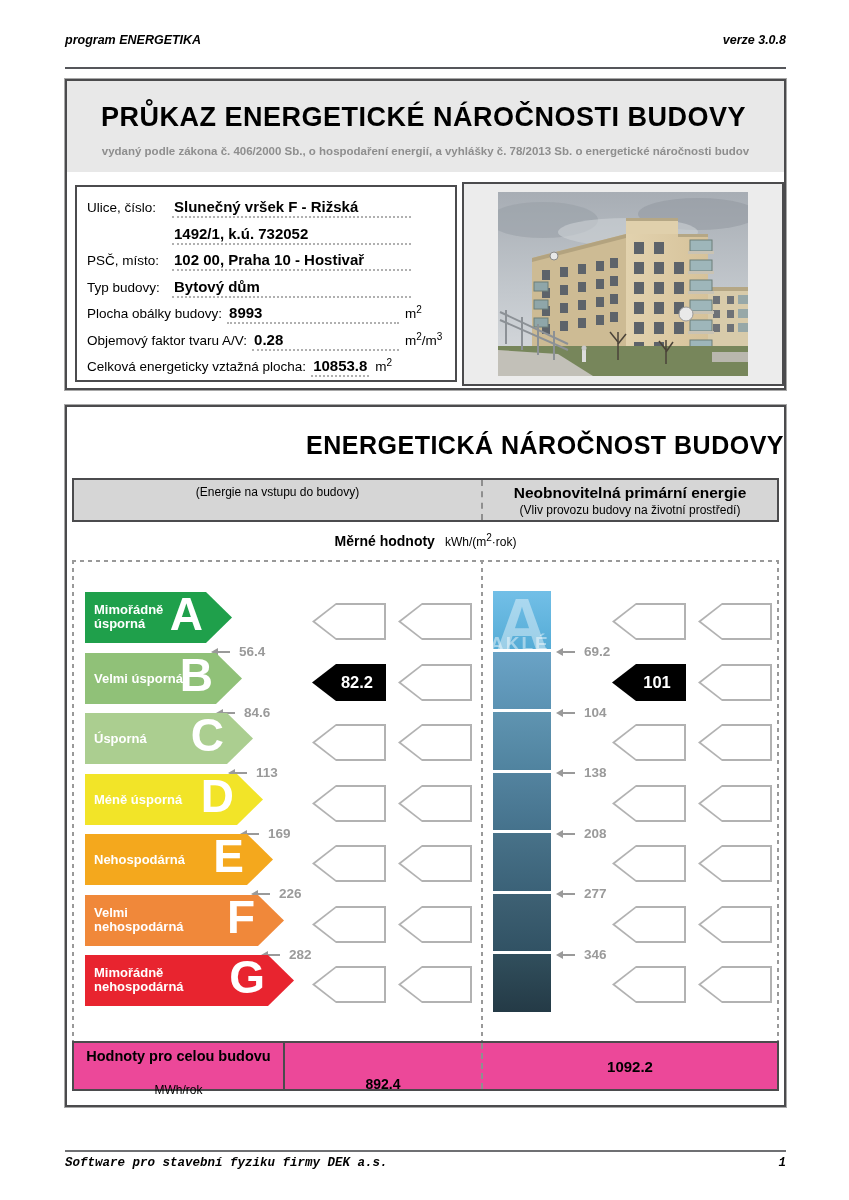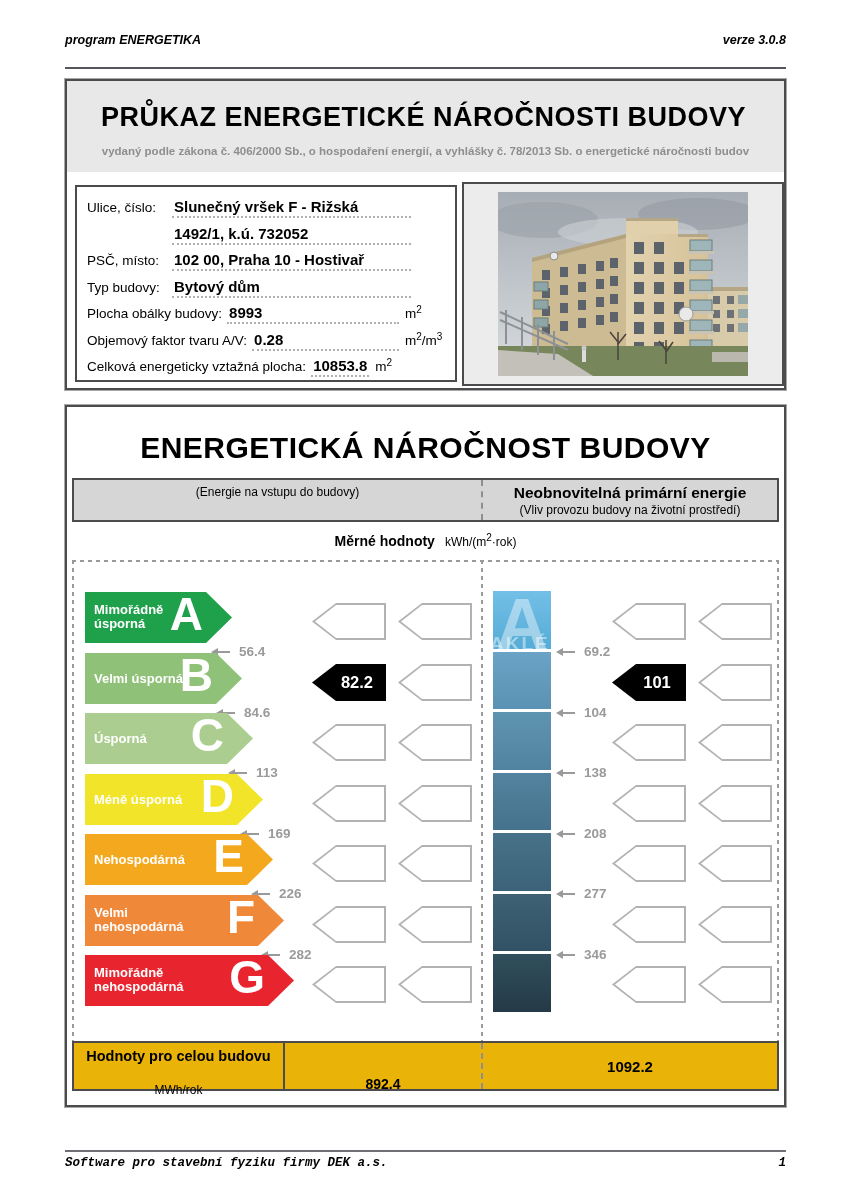--- a/index.html
+++ b/index.html
@@ -29,21 +29,21 @@
   .grow{flex:1;}
   .mr{margin-right:32px;}
   .iunit{font-size:13.5px;padding-left:6px;white-space:nowrap;min-width:44px;box-sizing:border-box;}
   sup{font-size:10px;line-height:0;}
 
   .photoframe{position:absolute;left:395px;top:10px;width:322px;height:204px;box-sizing:border-box;
               border:2px solid #4b4b4d;background:#ececec;display:flex;align-items:center;justify-content:center;}
 
   .box2{position:absolute;left:65px;top:405px;width:721px;height:702px;box-sizing:border-box;
         border:2px solid #4b4b4d;outline:1px solid #a8a8a8;background:#fff;}
-  .sec-title{text-align:center;font-size:30px;font-weight:bold;letter-spacing:.5px;margin:0;padding-top:24px;}
+  .sec-title{text-align:right;font-size:25px;font-weight:bold;letter-spacing:.5px;margin:0;padding-top:24px;}
 
   .colhead{position:absolute;left:5px;top:71px;width:707px;height:44px;box-sizing:border-box;
            background:#d6d6d6;border:2px solid #4b4b4d;display:flex;}
   .colL{width:407px;text-align:center;padding-top:4px;box-sizing:border-box;}
   .colR{flex:1;text-align:center;padding-top:4px;border-left:2px dashed #8f8f8f;box-sizing:border-box;}
   .chtitle{font-size:15.5px;font-weight:bold;}
   .chsub{font-size:12px;margin-top:1px;}
 
   .metric{position:absolute;left:5px;top:115px;width:707px;height:38px;box-sizing:border-box;
           background:#fff;text-align:center;padding-top:11px;font-size:12px;}
@@ -90,21 +90,21 @@
 
   .bluebar{position:absolute;left:421px;top:31px;width:58px;height:421px;
            display:flex;flex-direction:column;gap:3px;overflow:hidden;}
   .bseg{flex:1;}
   .wm-letter{position:absolute;top:-8px;left:50%;transform:translateX(-50%);
              font-size:72px;font-weight:bold;color:rgba(255,255,255,.42);pointer-events:none;}
   .wm-text{position:absolute;top:42px;left:-3px;font-size:19px;font-weight:bold;letter-spacing:2px;
            color:rgba(255,255,255,.45);pointer-events:none;white-space:nowrap;}
 
   .totals{position:absolute;left:5px;top:634px;width:707px;height:50px;box-sizing:border-box;
-          border:2px solid #4b4b4d;display:flex;background:#eab308;}
+          border:2px solid #4b4b4d;display:flex;background:#ec4899;}
   .tlabel{width:211px;border-right:2px solid #4b4b4d;text-align:center;padding-top:5px;box-sizing:border-box;}
   .tl1{font-size:14.5px;font-weight:bold;}
   .tl2{font-size:12px;margin-top:19px;}
   .tmid{width:196px;display:flex;align-items:center;justify-content:center;font-weight:bold;font-size:14px;margin-top:35px;}
   .tright{flex:1;border-left:2px dashed #8f8f8f;display:flex;align-items:center;justify-content:center;
           font-weight:bold;font-size:15px;box-sizing:border-box;}
 </style>
 </head>
 <body>
 

